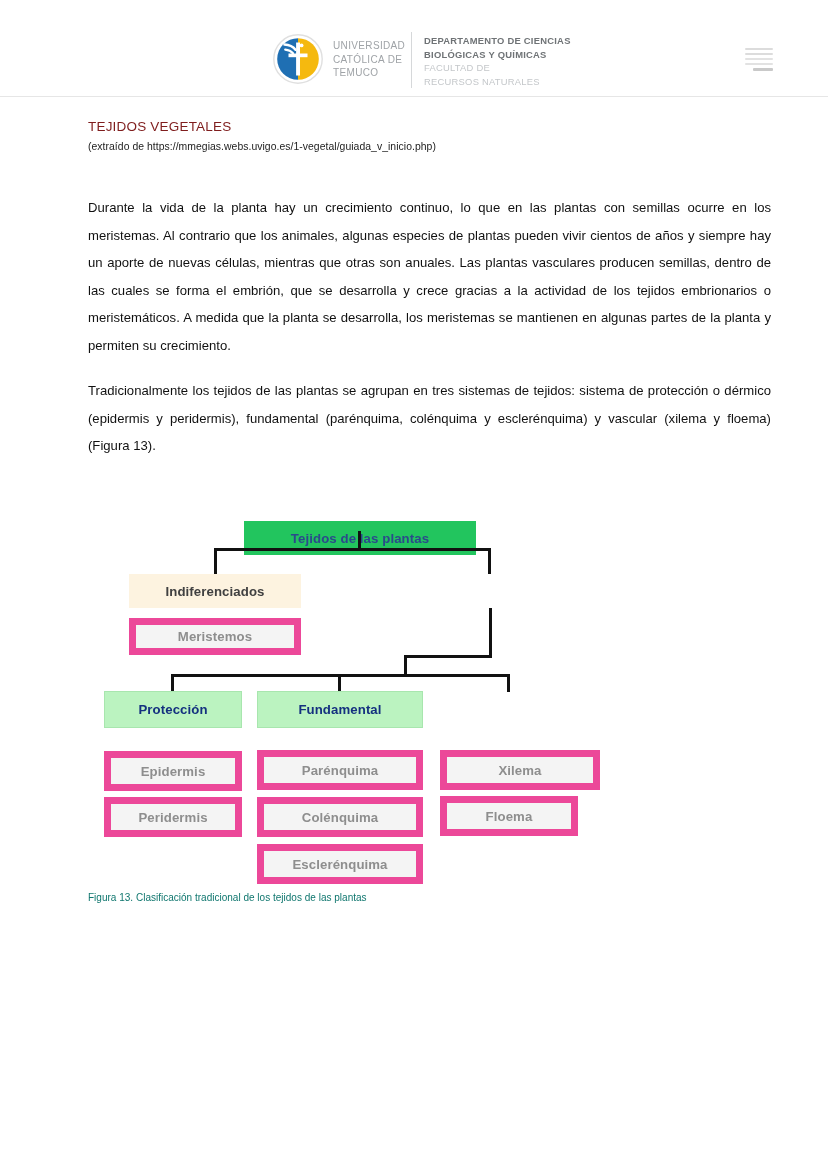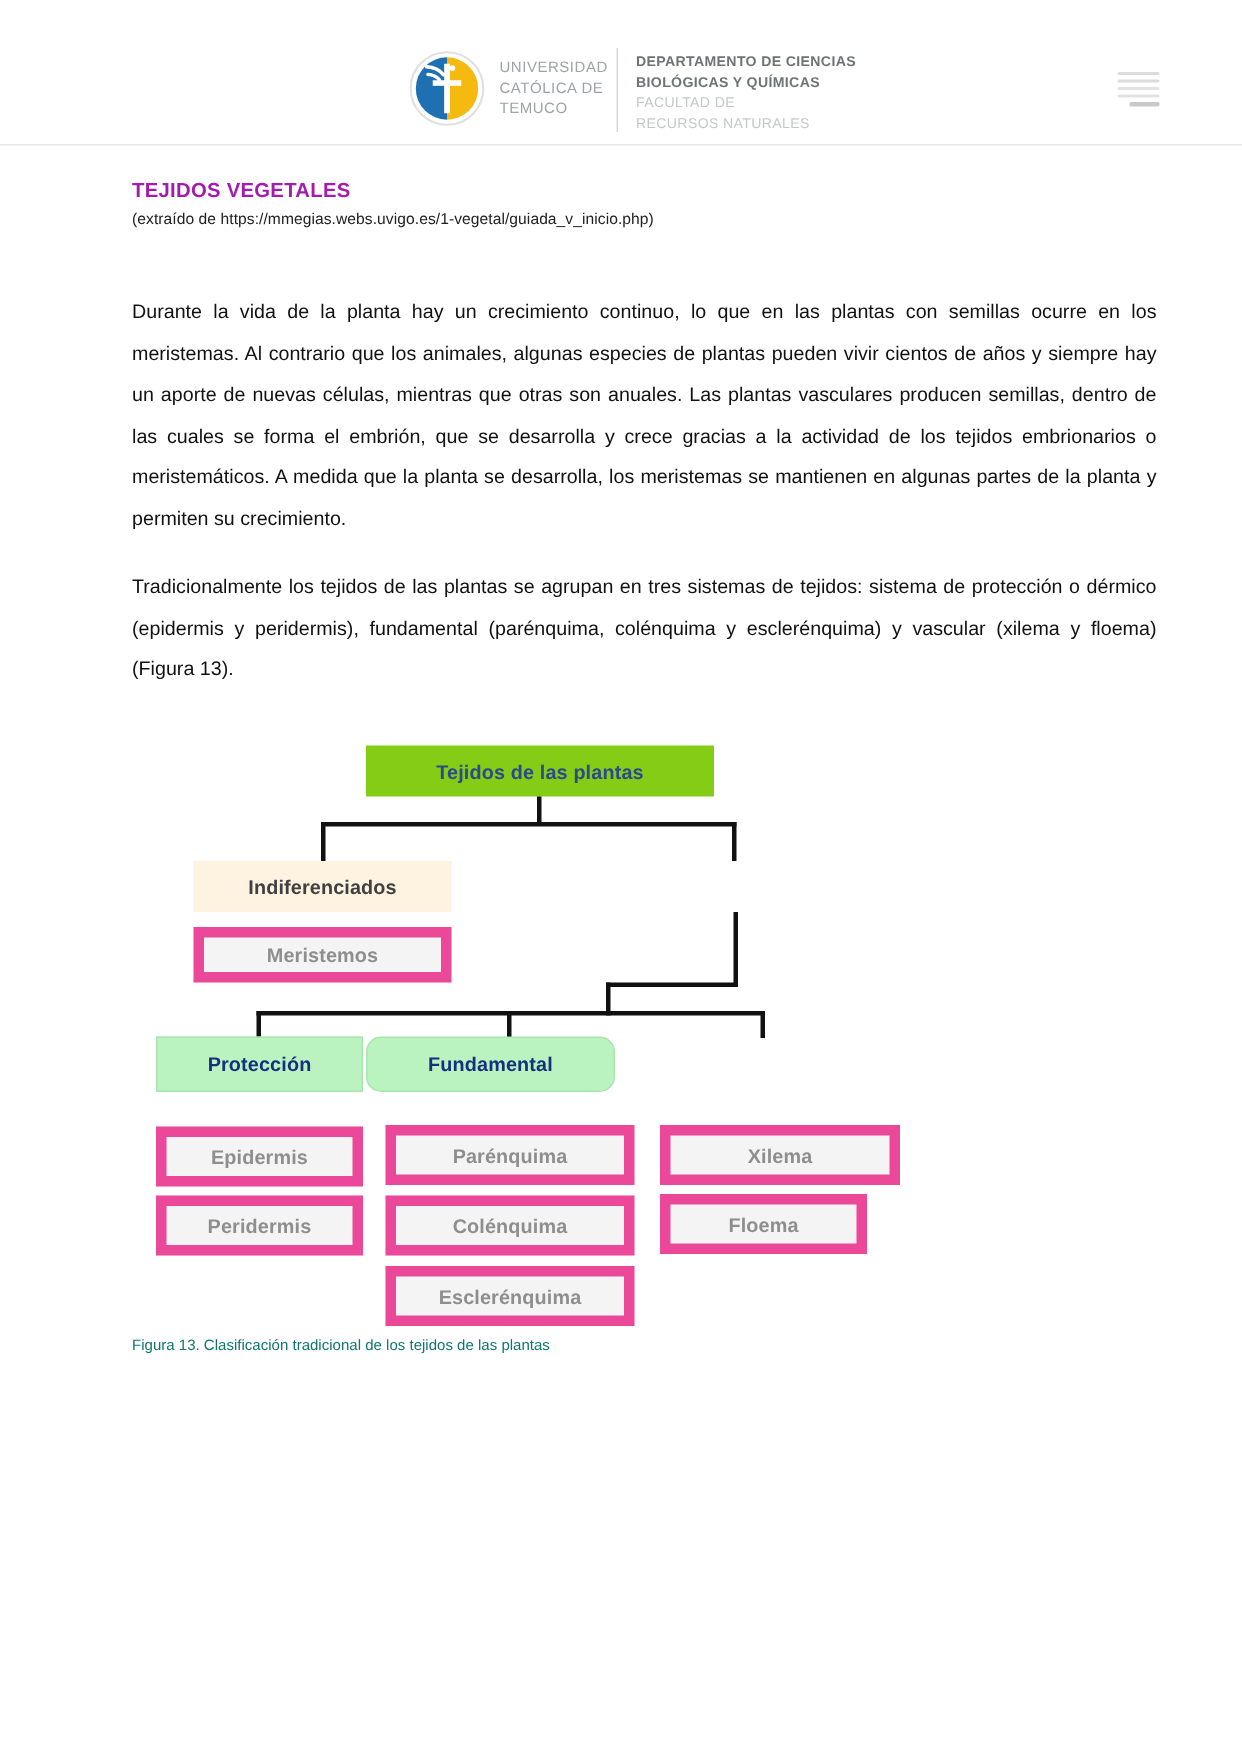--- a/index.html
+++ b/index.html
@@ -97,23 +97,23 @@
     left: 88px;
     top: 0;
     width: 652px;
   }
 
   .doc-title {
     position: absolute;
     left: 0;
     top: 119px;
     font-size: 13.5px;
-    font-weight: bold;
+    font-weight: normal;
     letter-spacing: 0.2px;
-    color: #a21caf;
+    color: #7f1d1d;
   }
   .doc-source {
     position: absolute;
     left: 0;
     top: 141px;
     font-size: 10.4px;
     color: #222;
     letter-spacing: 0.05px;
   }
 
@@ -143,22 +143,23 @@
     box-sizing: border-box;
     display: flex;
     align-items: center;
     justify-content: center;
     font-size: 13.2px;
     font-weight: bold;
     letter-spacing: 0.1px;
     text-align: center;
   }
   .node.root {
-    background: #84cc16;
+    background: #22c55e;
     color: #2b4a8b;
+    margin-top: 24px;
   }
   .node.cream {
     background: #fdf3e0;
     color: #404040;
   }
   .node.green {
     background: #bbf3c0;
     color: #14307f;
     border: 1px solid #a8e6ae;
   }
@@ -255,21 +256,21 @@
     <div class="connector" style="left:316px; top:168px; width:88px; height:3px;"></div>
     <div class="connector" style="left:316px; top:168px; width:3px; height:22px;"></div>
     <div class="connector" style="left:83px; top:187px; width:339px; height:3px;"></div>
     <div class="connector" style="left:83px; top:187px; width:3px; height:18px;"></div>
     <div class="connector" style="left:250px; top:187px; width:3px; height:18px;"></div>
     <div class="connector" style="left:419px; top:187px; width:3px; height:18px;"></div>
 
     <div class="node green" style="left:16px; top:204px; width:138px; height:37px;">
       <span>Protección</span>
     </div>
-    <div class="node green" style="left:156px; top:204px; width:166px; height:37px;border-radius:10px;">
+    <div class="node green" style="left:169px; top:204px; width:166px; height:37px;">
       <span>Fundamental</span>
     </div>
 
     <div class="node grey" style="left:16px; top:264px; width:138px; height:40px;">
       <span>Epidermis</span>
     </div>
     <div class="node grey" style="left:16px; top:310px; width:138px; height:40px;">
       <span>Peridermis</span>
     </div>
 

